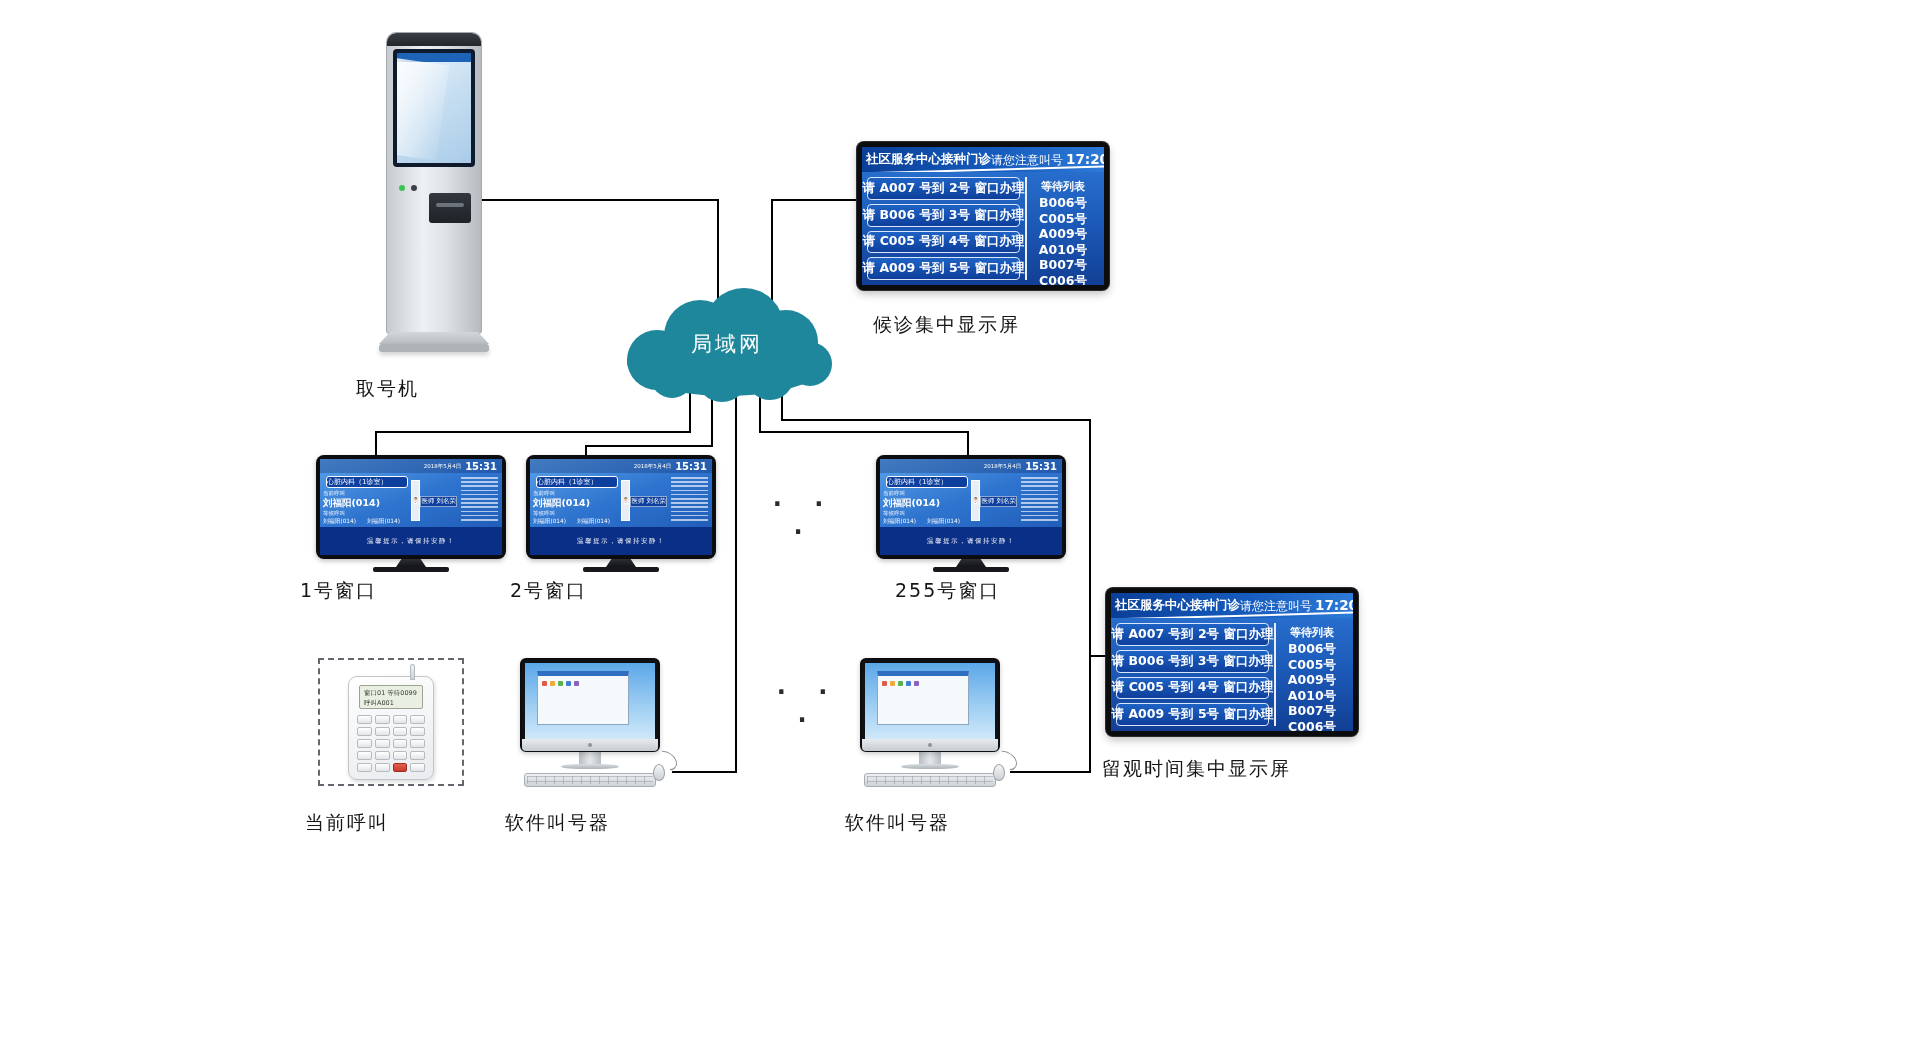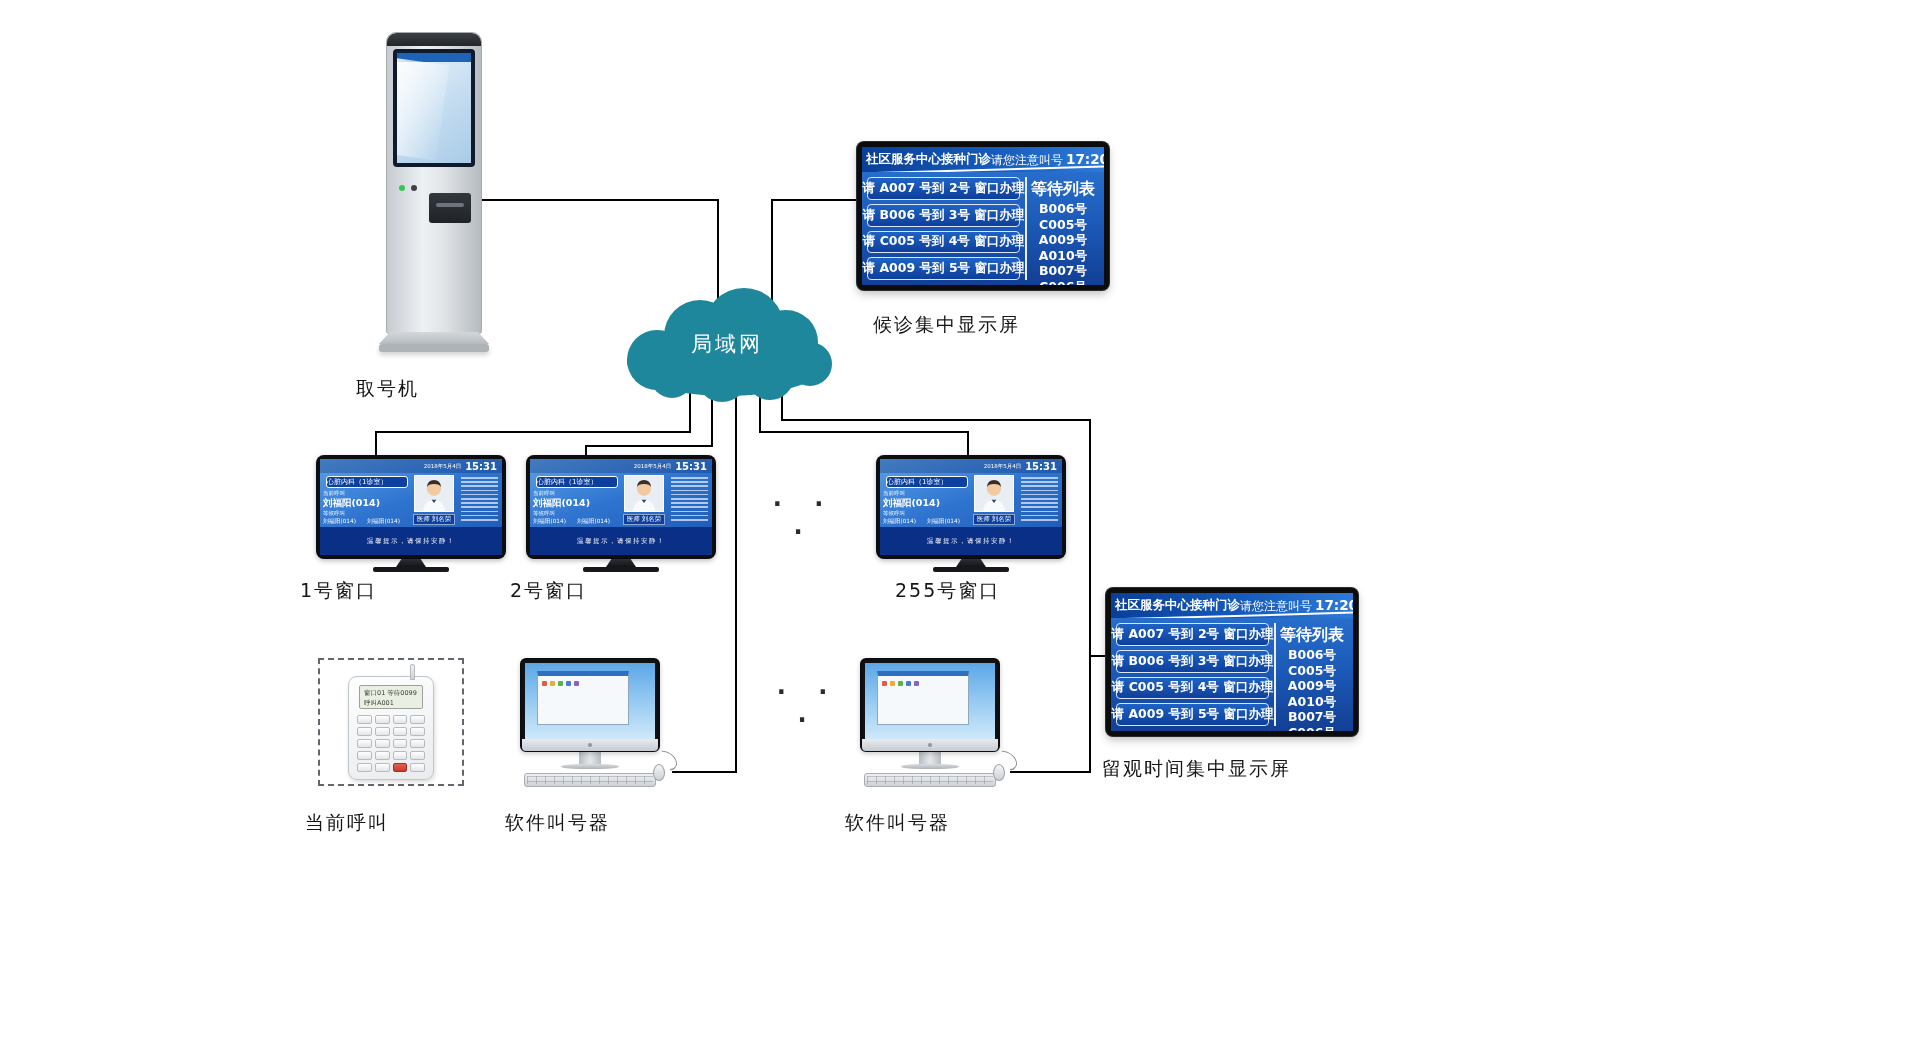--- a/index.html
+++ b/index.html
@@ -37,38 +37,38 @@
 .qd-header{position:relative;display:flex;align-items:center;height:25px;padding:0 4px;background:linear-gradient(90deg,#0a3f97 0%,#155bbd 55%,#2e7ad8 100%);flex:none;overflow:hidden}
 .qd-header:after{content:"";position:absolute;left:-8px;right:-8px;bottom:1px;height:2px;background:#fff;transform:rotate(-1.6deg)}
 .qd-title{color:#fff;font-weight:bold;font-size:12.5px;white-space:nowrap}
 .qd-hr{margin-left:auto;display:flex;align-items:baseline;gap:3px;color:#fff;white-space:nowrap}
 .qd-notice{font-size:12px}
 .qd-time{font-size:13.5px;font-weight:bold}
 .qd-body{flex:1;display:flex;padding:5px;min-height:0}
 .qd-calls{flex:1;display:flex;flex-direction:column;gap:4px;padding-right:5px;min-width:0}
 .qd-call{flex:1;display:flex;align-items:center;justify-content:center;color:#fff;font-weight:bold;font-size:12.5px;white-space:nowrap;border:1px solid #d9e6fb;border-radius:4px;background:linear-gradient(180deg,#1e63c4,#0e3f9c)}
 .qd-wait{width:74px;flex:none;border-left:2px solid #e8eefb;display:flex;flex-direction:column;align-items:center;color:#fff;font-weight:bold}
-.qd-wait-title{font-size:16px;margin:2px 0 1px}
+.qd-wait-title{font-size:11px;margin:2px 0 1px}
 .qd-wait-item{font-size:12.5px;line-height:15.5px}
 
 
 .tv{width:190px}
 .tv-frame{width:190px;height:104px;background:#0c0d10;border-radius:8px;padding:4px;box-shadow:0 2px 5px rgba(0,0,0,.25)}
 .tv-screen{height:100%;display:flex;flex-direction:column;background:linear-gradient(160deg,#59a0e8 0%,#2e74cf 45%,#1b52ad 100%);overflow:hidden}
 .tv-top{flex:none;height:14px;display:flex;justify-content:flex-end;align-items:center;gap:4px;padding:0 5px;background:rgba(10,30,90,.28);color:#fff}
 .tv-date{font-size:5.5px}
 .tv-time{font-size:10px;font-weight:bold}
 .tv-main{flex:1;display:flex;padding:2px 3px;min-height:0}
 .tv-left{width:88px;flex:none;color:#fff;text-align:left}
 .tv-room{margin:1px 3px 2px;border:1px solid #fff;border-radius:3px;background:#0c3f9e;font-size:7px;line-height:10px;white-space:nowrap;overflow:hidden}
 .tv-cur-label{font-size:5.5px;opacity:.95}
 .tv-cur-name{font-size:9.5px;font-weight:bold;line-height:12px}
 .tv-wait-label{font-size:5.5px;opacity:.95;margin-top:1px}
 .tv-grid{display:grid;grid-template-columns:1fr 1fr;gap:1px 0;font-size:5.8px;line-height:7.5px;margin-top:1px}
-.tv-doc{width:46px;flex:none;display:flex;flex-direction:column;align-items:center}
+.tv-doc{width:46px;flex:none;display:flex;align-items:center}
 .tv-photo{width:40px;height:41px;border:1px solid #fff;background:#e9eef4;overflow:hidden}
 .tv-photo svg{display:block;width:100%;height:100%}
 .tv-docname{width:42px;margin-top:2px;background:#0c3f9e;border:1px solid rgba(255,255,255,.55);color:#fff;font-size:6.5px;text-align:center;line-height:9px;white-space:nowrap}
 .tv-side{flex:1;margin:2px 1px 2px 4px;background:repeating-linear-gradient(180deg,rgba(255,255,255,.85) 0,rgba(255,255,255,.85) 1.6px,rgba(255,255,255,0) 1.6px,rgba(255,255,255,0) 4.2px);opacity:.75}
 .tv-bottom{flex:none;height:28px;background:#0a2f86;color:#fff;font-size:6.5px;display:flex;align-items:center;justify-content:center;letter-spacing:1.5px;white-space:nowrap}
 .tv-neck{margin:0 auto;width:30px;height:8px;background:linear-gradient(#2c2e33,#131418);clip-path:polygon(18% 0,82% 0,100% 100%,0 100%)}
 .tv-base{margin:0 auto;width:76px;height:5px;background:#17181c;border-radius:2px}
 
 
 .pc{width:150px}

